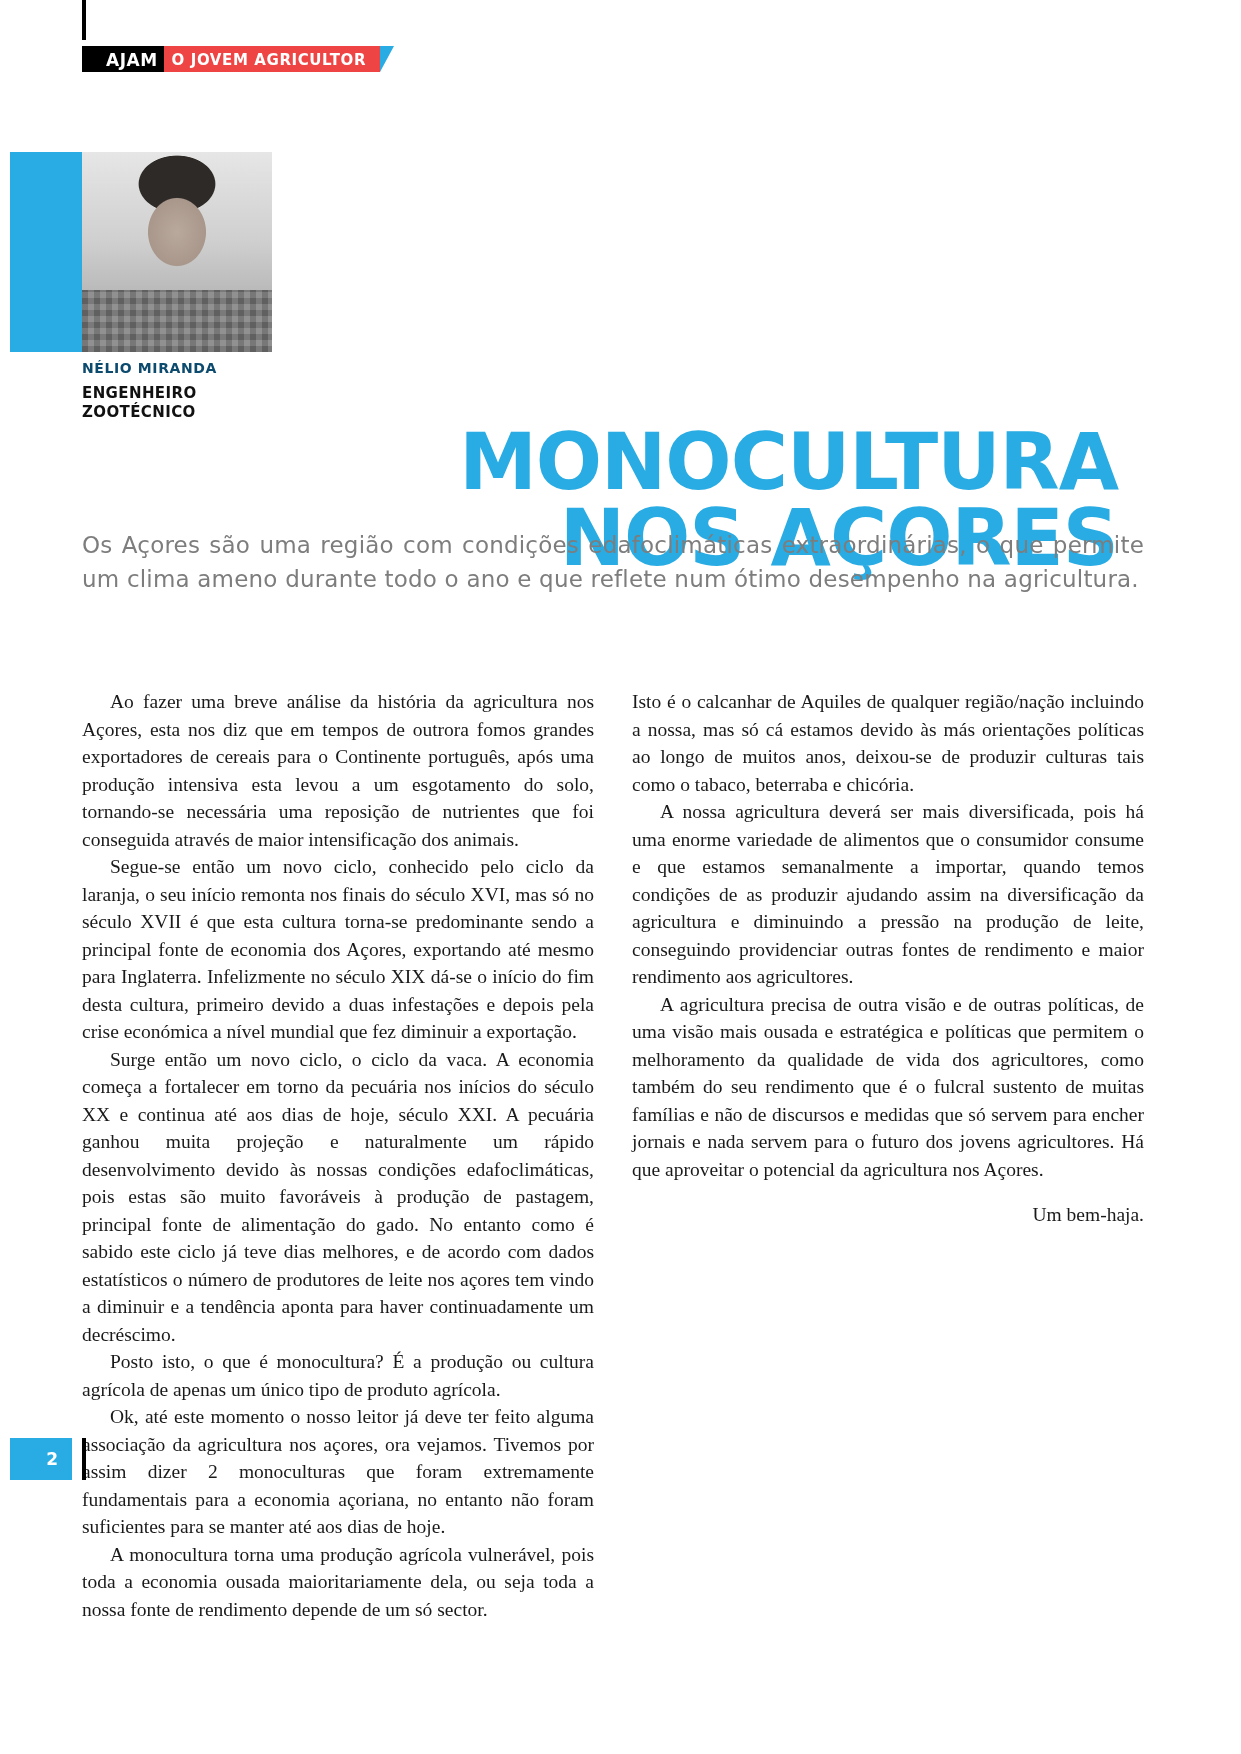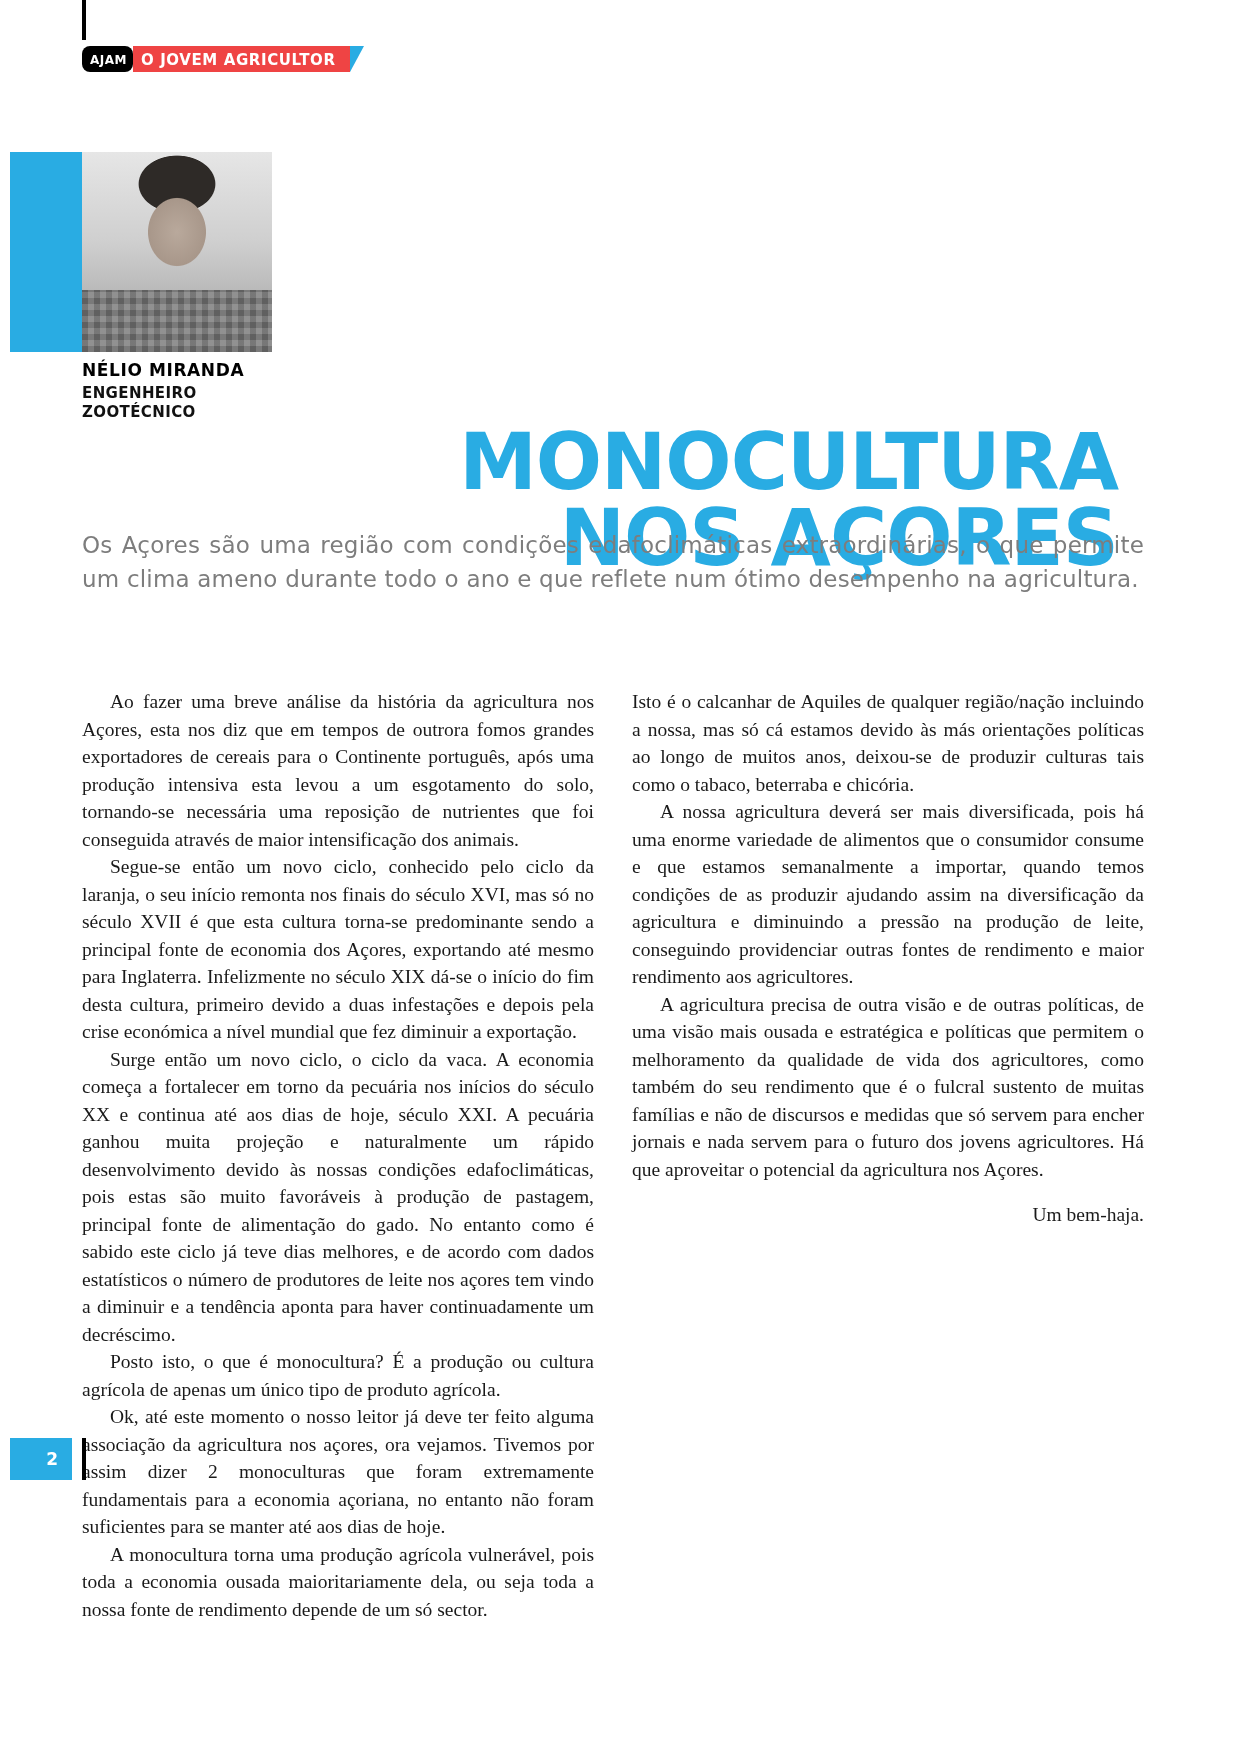--- a/index.html
+++ b/index.html
@@ -31,26 +31,25 @@
     top: 46px;
     height: 26px;
     display: flex;
     align-items: stretch;
   }
   .masthead-ajam {
     background: #000;
     color: #fff;
     font-family: "DejaVu Sans", sans-serif;
     font-weight: bold;
-    font-size: 12px;
+    font-size: 17px;
     letter-spacing: 0.5px;
-    padding: 4px 6px 3px 8px;
+    padding: 4px 6px 3px 24px;
     display: flex;
     align-items: center;
-    border-radius: 8px;
   }
   .masthead-title {
     background: #ef4444;
     color: #ffffff;
     font-family: "DejaVu Sans", sans-serif;
     font-weight: bold;
     font-size: 15px;
     letter-spacing: 0.6px;
     padding: 4px 14px 3px 8px;
     display: flex;
@@ -110,23 +109,23 @@
     background: #6f6f6f;
     border-radius: 60% 60% 0 0 / 70% 70% 0 0;
     opacity: .95;
   }
   .author-name {
     position: absolute;
     left: 82px;
     top: 360px;
     font-family: "DejaVu Sans", sans-serif;
     font-weight: bold;
-    font-size: 17px;
+    font-size: 14px;
     letter-spacing: 0.6px;
-    color: #000000;
+    color: #0c4a6e;
   }
   .author-role {
     position: absolute;
     left: 82px;
     top: 384px;
     font-family: "DejaVu Sans", sans-serif;
     font-weight: bold;
     font-size: 15px;
     line-height: 19px;
     letter-spacing: 0.4px;

